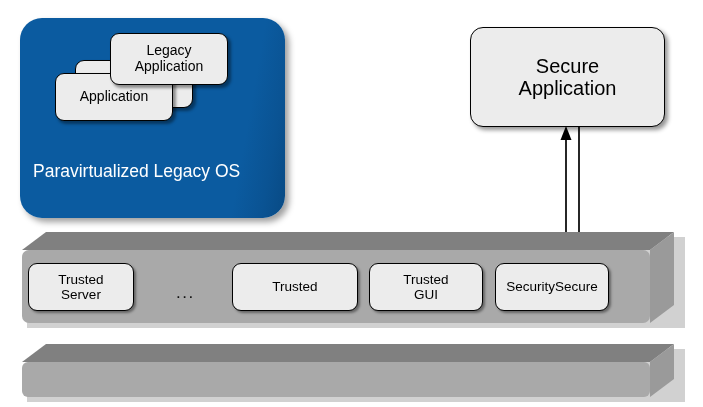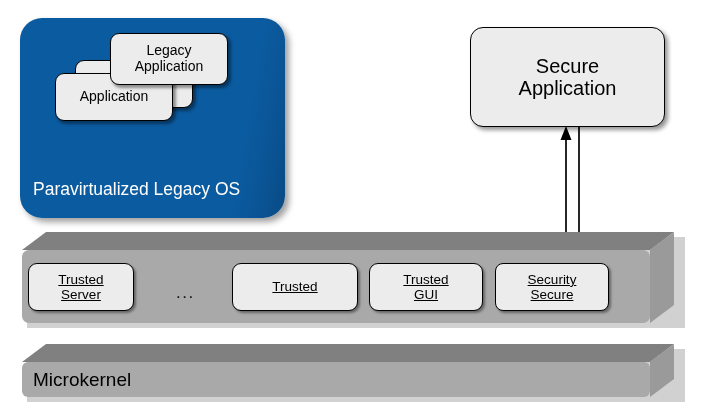--- a/index.html
+++ b/index.html
@@ -44,41 +44,39 @@
     border-radius: 9px;
     box-shadow: 2.5px 2.5px 3px rgba(0,0,0,0.40);
     font-size: 14px;
   }
   .servicebox {
     background: #ececec;
     border: 1.6px solid #000000;
     border-radius: 9px;
     box-shadow: 2px 2px 2.5px rgba(0,0,0,0.40);
     font-size: 13.5px;
-    text-decoration: underline;
   }
   .securebox {
     background: #ececec;
     border: 1.8px solid #000000;
     border-radius: 13px;
     box-shadow: 3px 3px 4px rgba(0,0,0,0.42);
     font-size: 20px;
   }
   
   .bluebox {
     position: absolute;
     border-radius: 22px;
     box-shadow: 4px 4px 6px rgba(0,0,0,0.38);
   }
   .bluebox-label {
     position: absolute;
     color: #ffffff;
     font-size: 17.5px;
     white-space: nowrap;
-    margin-top: 18px;
   }
   .slab-label {
     position: absolute;
     color: #000000;
     font-size: 19px;
     white-space: nowrap;
   }
   .ellipsis {
     position: absolute;
     color: #111111;
@@ -157,27 +155,26 @@
 
   <div class="node servicebox" style="left:232px; top:263px; width:126px; height:48px; flex-direction:column;">
     <span>Trusted</span>
   </div>
 
   <div class="node servicebox" style="left:369px; top:263px; width:114px; height:48px; flex-direction:column;">
     <span>Trusted</span>
     <span>GUI</span>
   </div>
 
-  <div class="node servicebox" style="left:495px; top:263px; width:114px; height:48px; flex-direction:column;border-radius:8px;">
+  <div class="node servicebox" style="left:495px; top:263px; width:114px; height:48px; flex-direction:row;">
     <span>Security</span>
     <span>Secure</span>
   </div>
 
   <svg class="layer" viewBox="0 0 703 407" xmlns="http://www.w3.org/2000/svg">
     <path d="M22,358 L44,344 L680,344 L680,397 L22,397 Z" fill="rgba(0,0,0,0.18)" transform="translate(5,5)"></path>
     <path d="M22,362 L46,344 L674,344 L650,362 Z" fill="#808080"></path>
     <path d="M650,362 L674,344 L674,379 L650,397 Z" fill="#9a9a9a"></path>
     <rect x="22" y="362" width="628" height="35" rx="6" ry="6" fill="#a9a9a9"></rect>
   </svg>
 
-  <div class="slab-label" style="left:33px; top:369px;">Microkernel</div>
 
 </div>
 
 </body></html>

